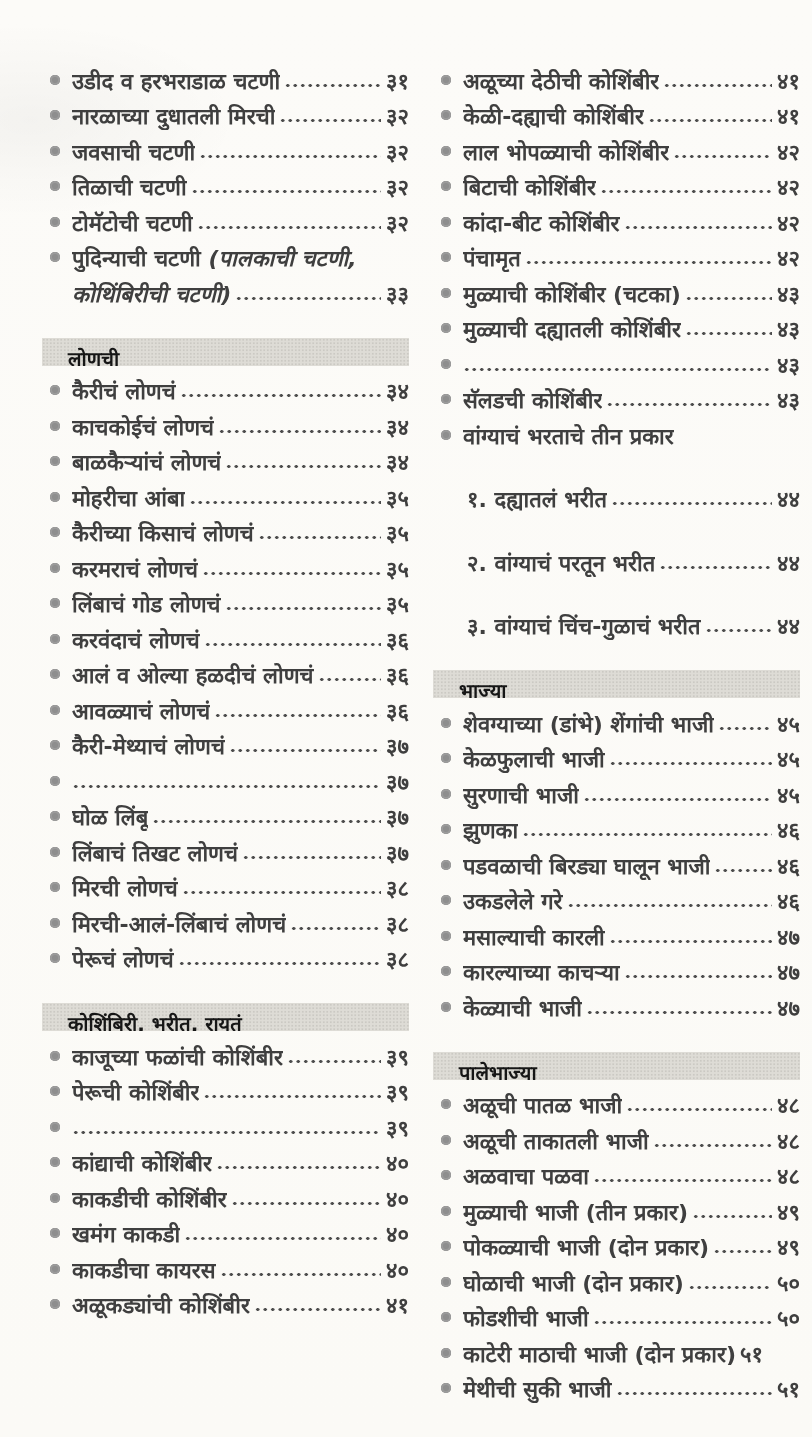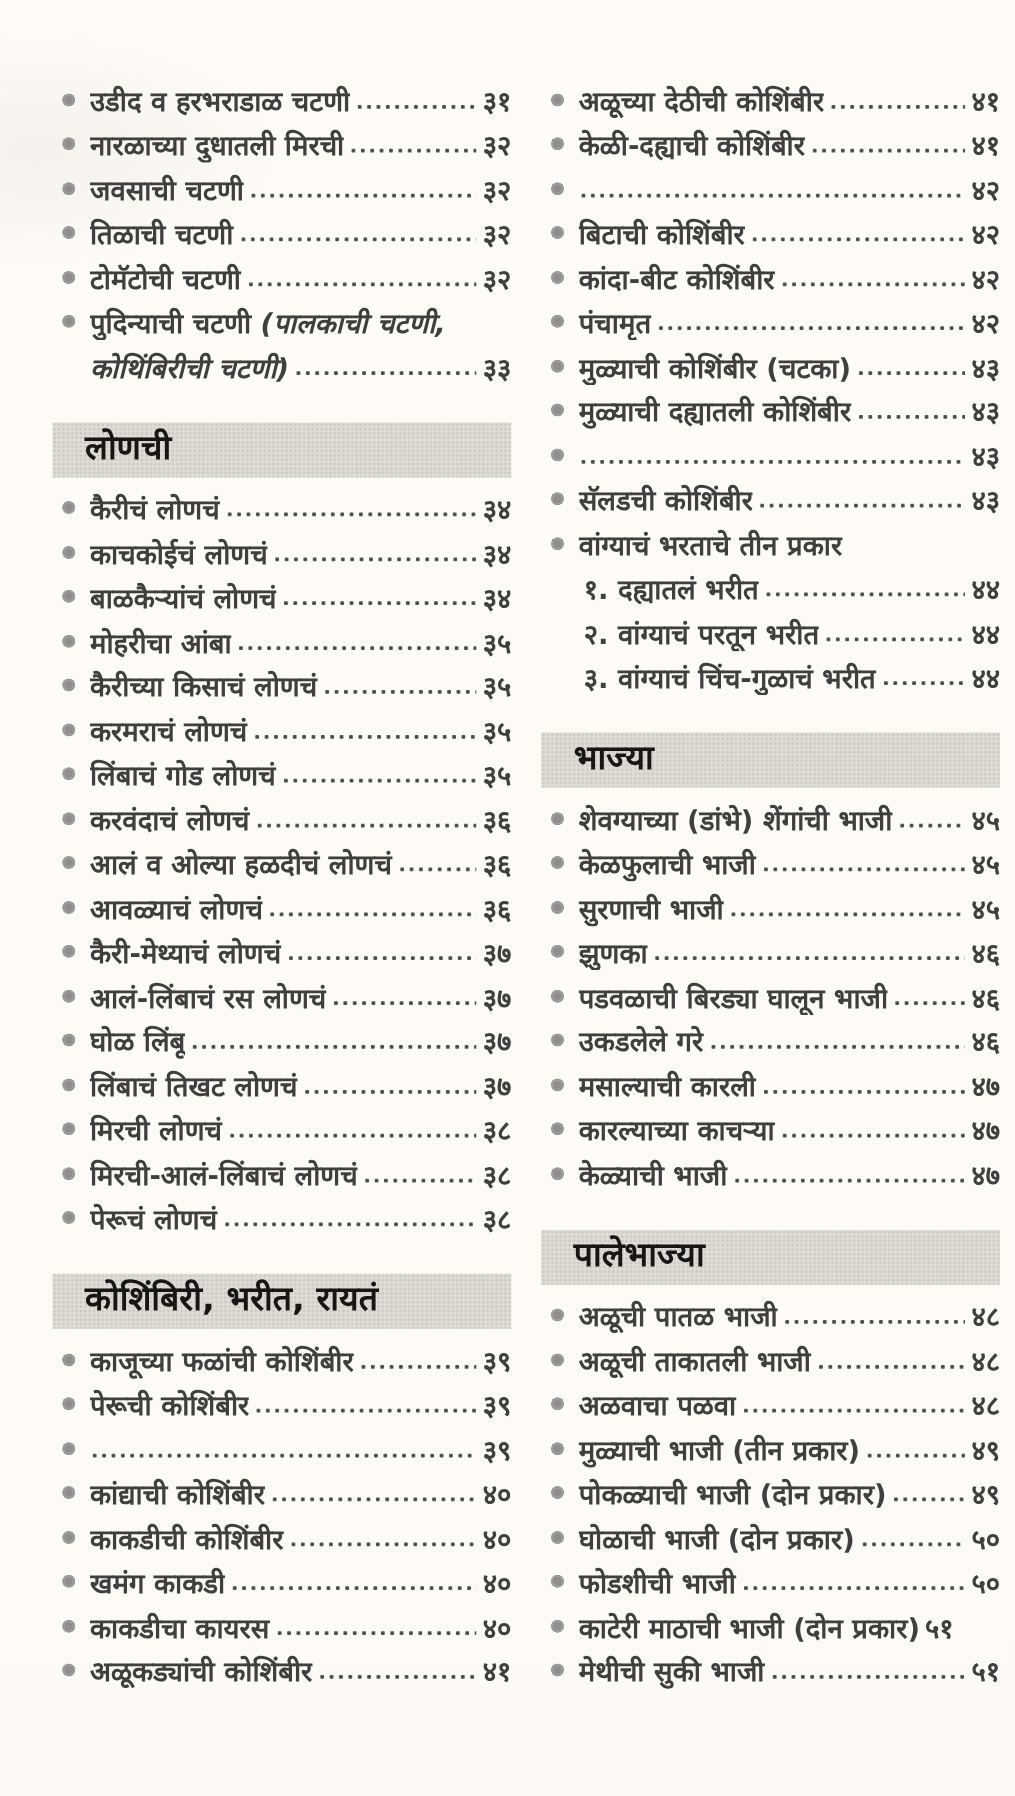--- a/index.html
+++ b/index.html
@@ -76,28 +76,29 @@
     flex: 0 0 auto;
     text-align: right;
   }
   .entry.cont {
     padding-left: 30px;
     justify-content: center;
   }
   .entry.cont .title { font-style: italic; }
   .entry.sub {
     padding-left: 34px;
+    margin-top: 28px;
   }
   .section-header {
     margin-top: 27px;
     margin-bottom: 7px;
-    height: 44px;
+    height: 28px;
     line-height: 42px;
     padding-left: 26px;
-    font-size: 27px;
+    font-size: 20px;
     font-weight: 700;
     color: #161616;
     background-color: #dedcd6;
     background-image: radial-gradient(#cbc9c3 0.9px, rgba(0,0,0,0) 1.1px);
     background-size: 3.5px 3.5px;
     box-sizing: border-box;
     white-space: nowrap;
     overflow: hidden;
   }
 </style>
@@ -208,21 +209,20 @@
           <span class="pageno">३६</span>
         </div>
         <div class="entry">
           <span class="bullet"></span>
           <span class="title">कैरी-मेथ्याचं लोणचं</span>
           <span class="leader"></span>
           <span class="pageno">३७</span>
         </div>
         <div class="entry">
           <span class="bullet"></span>
-          <span class="title">आलं-लिंबाचं रस लोणचं</span>
           <span class="leader"></span>
           <span class="pageno">३७</span>
         </div>
         <div class="entry">
           <span class="bullet"></span>
           <span class="title">घोळ लिंबू</span>
           <span class="leader"></span>
           <span class="pageno">३७</span>
         </div>
         <div class="entry">
@@ -306,20 +306,21 @@
           <span class="pageno">४१</span>
         </div>
         <div class="entry">
           <span class="bullet"></span>
           <span class="title">केळी-दह्याची कोशिंबीर</span>
           <span class="leader"></span>
           <span class="pageno">४१</span>
         </div>
         <div class="entry">
           <span class="bullet"></span>
+          <span class="title">लाल भोपळ्याची कोशिंबीर</span>
           <span class="leader"></span>
           <span class="pageno">४२</span>
         </div>
         <div class="entry">
           <span class="bullet"></span>
           <span class="title">बिटाची कोशिंबीर</span>
           <span class="leader"></span>
           <span class="pageno">४२</span>
         </div>
         <div class="entry">

